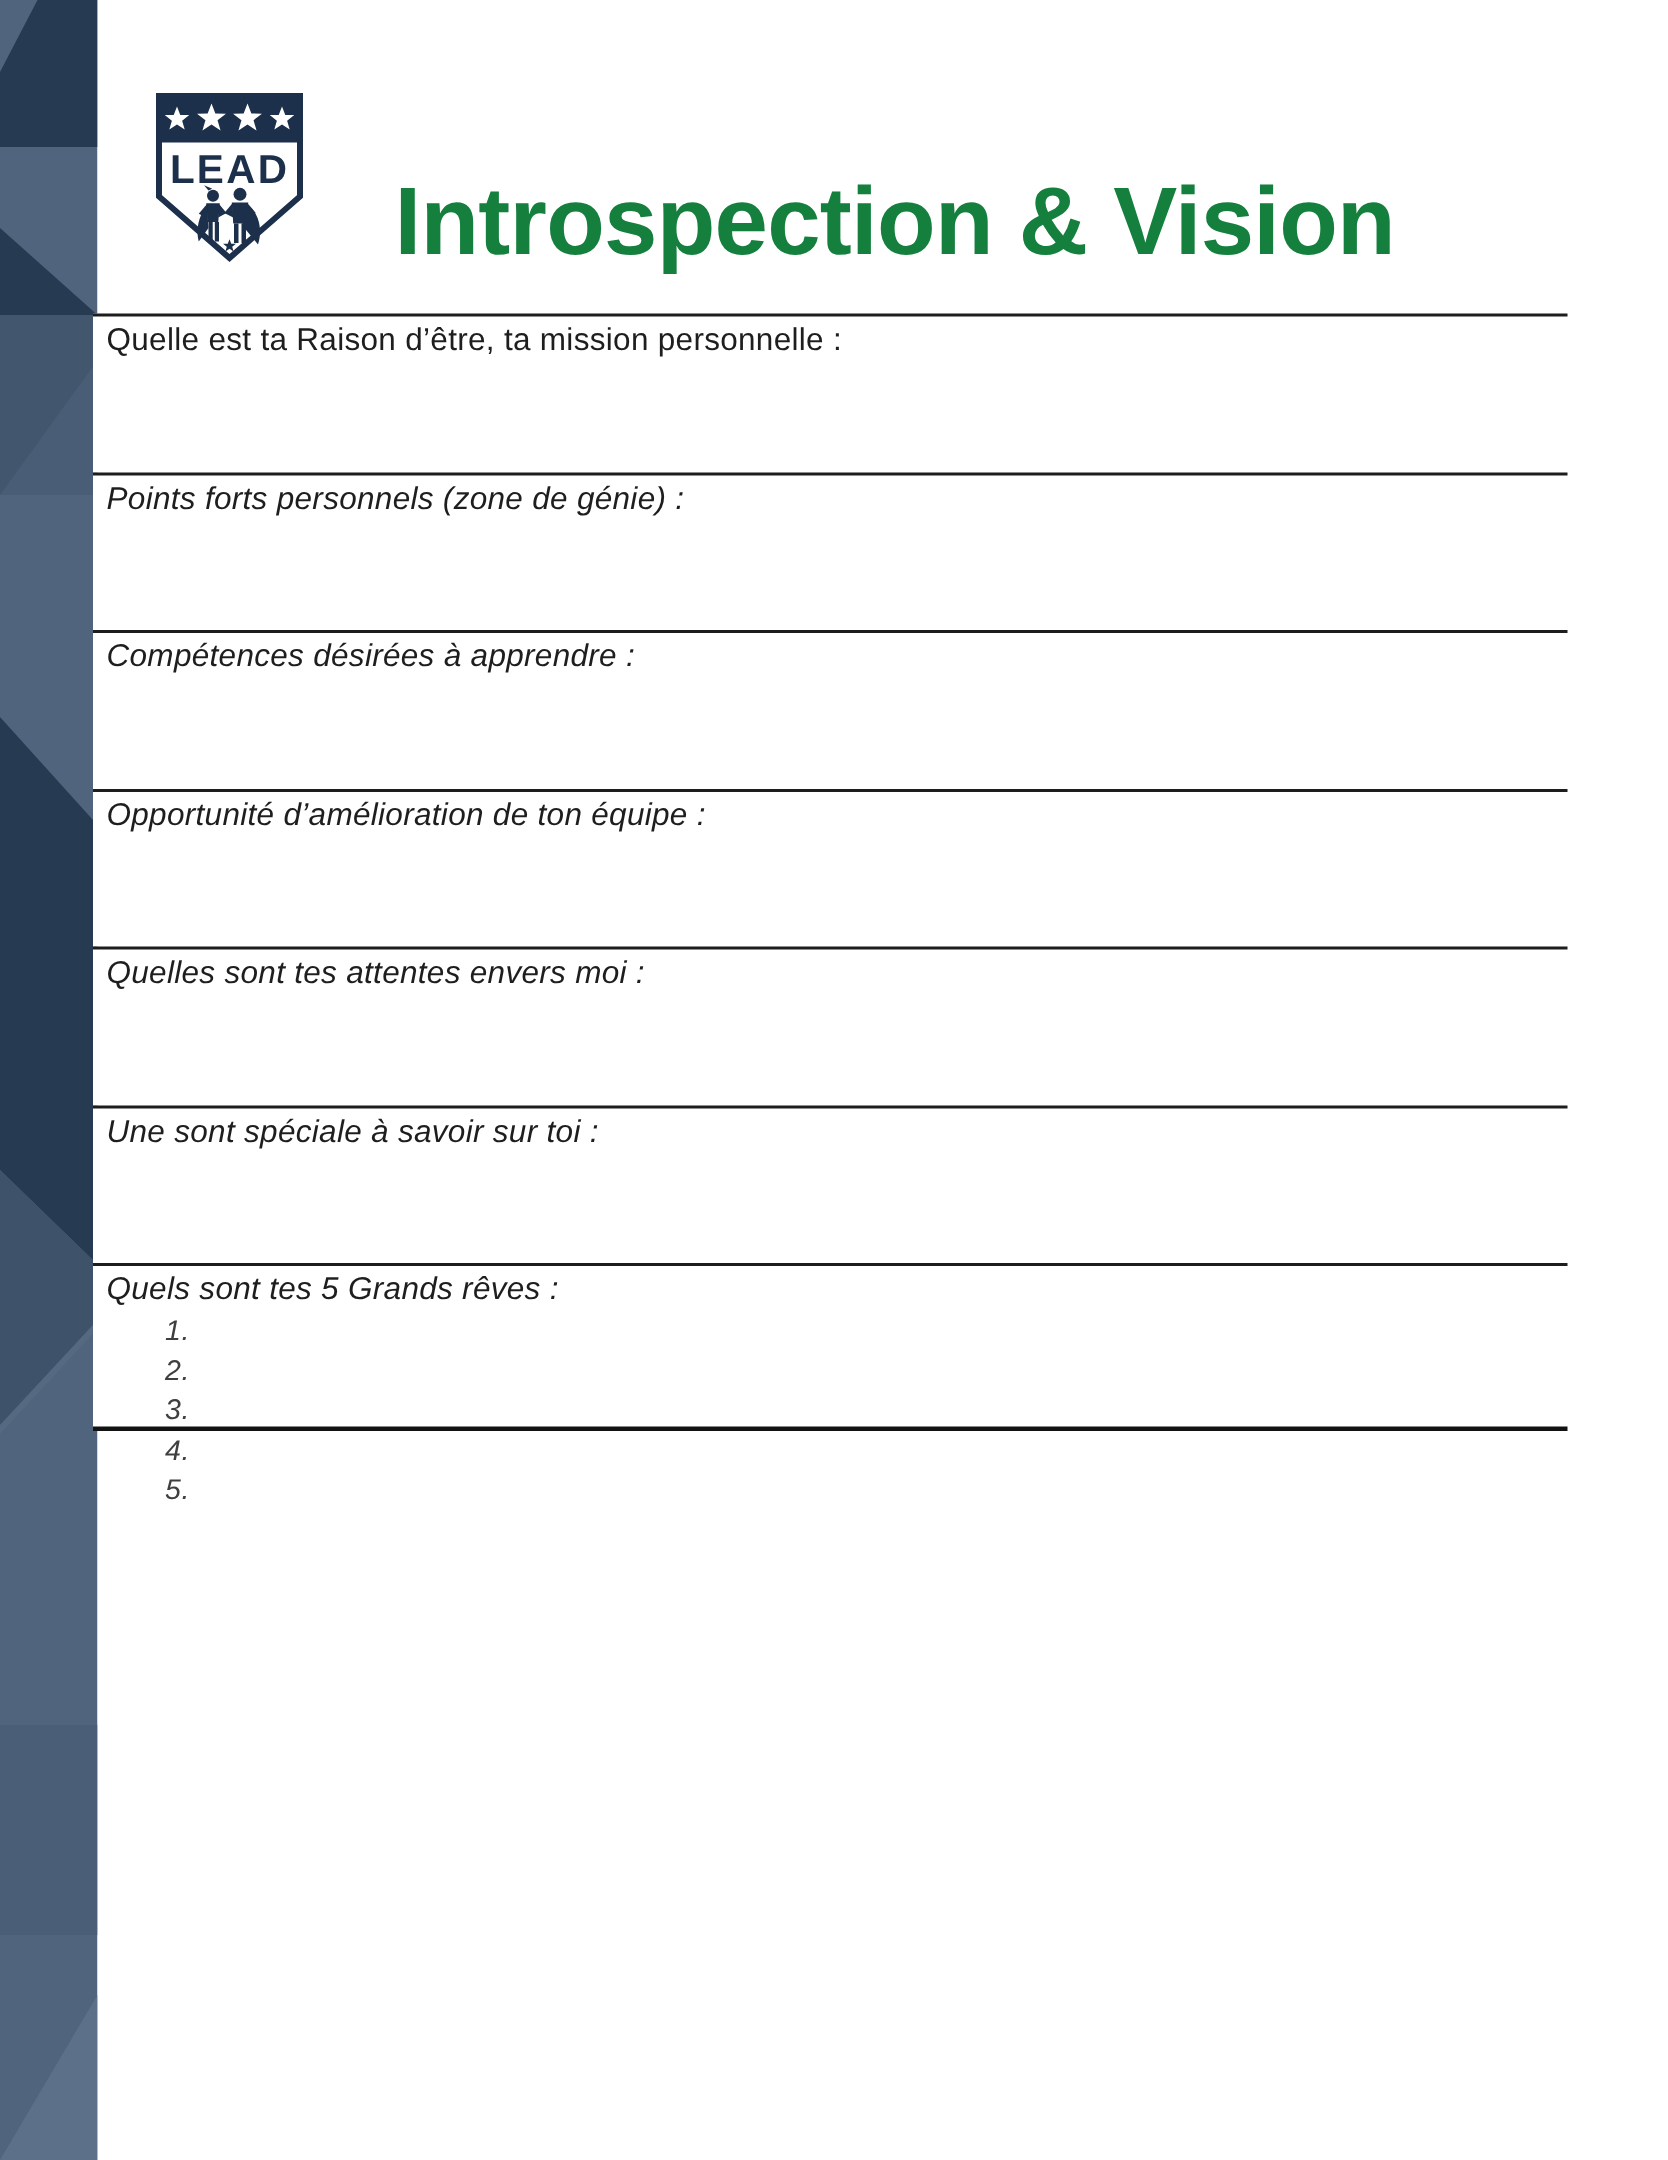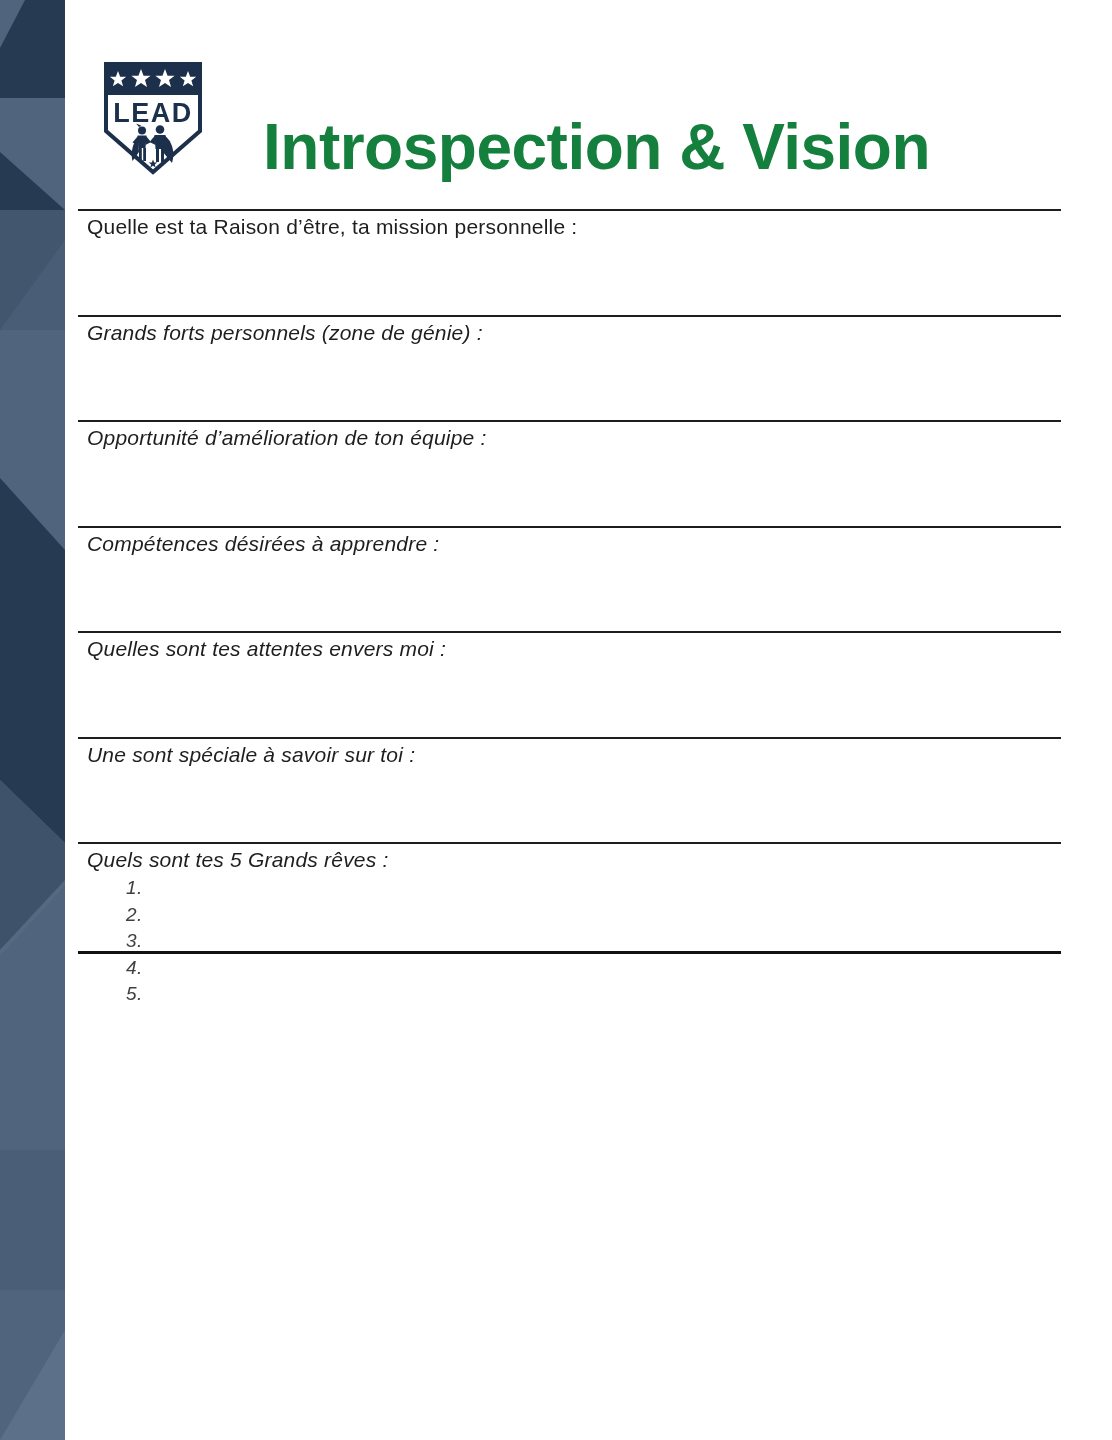--- a/index.html
+++ b/index.html
@@ -9,21 +9,21 @@
     font-family:"Liberation Sans", sans-serif;
   }
   .sidebar { position:absolute; left:0; top:0; width:65px; height:1440px; }
   .logo { position:absolute; left:101px; top:59px; width:104px; height:120px; }
   .logo-lead-text { font-family:"Liberation Sans", sans-serif; font-weight:bold; letter-spacing:1.5px; }
   .page-title {
     position:absolute; left:243px; top:121px; width:720px;
     font-size:64px; line-height:52px; font-weight:bold; letter-spacing:-0.5px;
     color:#15803d; white-space:nowrap;margin-left:20px;
   }
-  .form { position:absolute; left:78px; top:209px; width:983px; }
+  .form { position:absolute; left:62px; top:209px; width:983px; }
   .row { border-top:2px solid #1d1d1d; height:105px; padding:4px 6px 0 9px; background:#ffffff; }
   .row:nth-child(odd) { height:106px; }
   .row:last-child { height:112px; border-bottom:3px solid #121212; }
   .label {
     display:block; font-size:21px; line-height:24px; font-style:italic;
     color:#1e1e1e; letter-spacing:0.2px;
   }
   .row.regular .label { font-style:normal; }
   .dreams-list { list-style:none; margin-top:3px; padding-left:39px; }
   .dreams-list li {
@@ -84,27 +84,27 @@
   <use href="#star" transform="translate(52,105) scale(0.5)" fill="#1C2F4B"></use>
 </svg>
 
 <h1 class="page-title">Introspection &amp; Vision</h1>
 
 <main class="form">
   <section class="row regular">
     <span class="label">Quelle est ta Raison d’être, ta mission personnelle :</span>
   </section>
   <section class="row">
-    <span class="label">Grands forts personnels (zone de génie) :</span>
+    <span class="label">Points forts personnels (zone de génie) :</span>
+  </section>
+  <section class="row">
+    <span class="label">Compétences désirées à apprendre :</span>
   </section>
   <section class="row">
     <span class="label">Opportunité d’amélioration de ton équipe :</span>
-  </section>
-  <section class="row">
-    <span class="label">Compétences désirées à apprendre :</span>
   </section>
   <section class="row">
     <span class="label">Quelles sont tes attentes envers moi :</span>
   </section>
   <section class="row">
     <span class="label">Une sont spéciale à savoir sur toi :</span>
   </section>
   <section class="row">
     <span class="label">Quels sont tes 5 Grands rêves :</span>
     <ol class="dreams-list">

